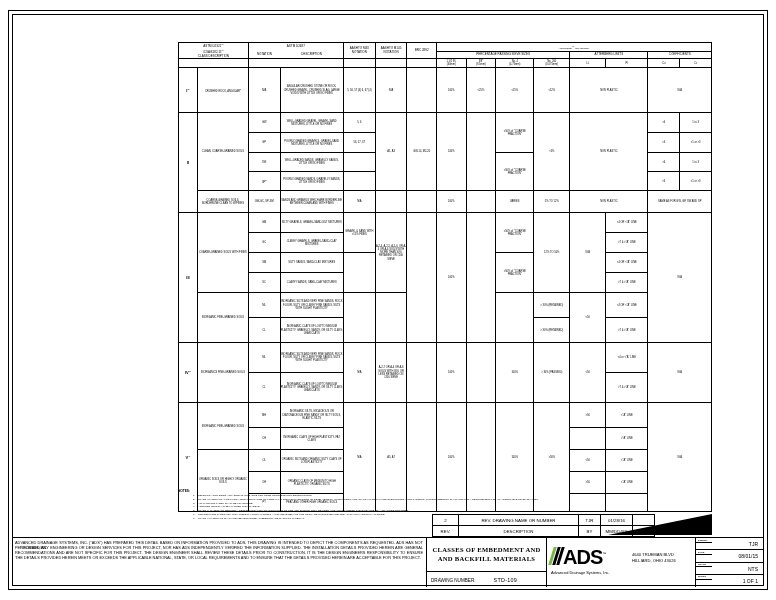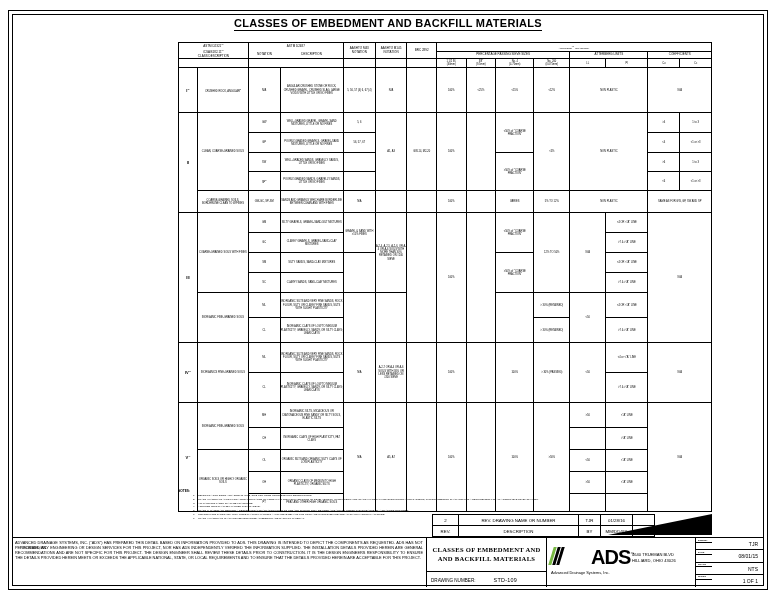--- a/index.html
+++ b/index.html
@@ -68,21 +68,21 @@
   .tb-name-b b{font-weight:normal;}
   .tb-dn-val{margin-left:18px;font-size:5.4px;letter-spacing:.3px;}
 
   .tb-logo{position:absolute;left:535px;top:0px;width:149px;height:49px;
       border-right:1px solid #000;box-sizing:border-box;}
   .logo-wrap{position:absolute;left:4px;top:8px;}
   .logo-slash{display:inline-block;vertical-align:middle;}
   .logo-slash i{display:inline-block;width:3px;height:18px;margin-right:1px;
       transform:skewX(-17deg);}
   .logo-ads{display:inline-block;vertical-align:middle;font-weight:bold;
-      font-size:20px;letter-spacing:-1px;font-family:"Liberation Sans",sans-serif;margin-left:28px;}
+      font-size:20px;letter-spacing:-1px;font-family:"Liberation Sans",sans-serif;}
   .logo-tm{font-size:4px;vertical-align:super;font-weight:normal;}
   .logo-sub{position:absolute;left:4px;top:32px;font-size:3.9px;}
   .logo-addr{position:absolute;left:85px;top:14px;font-size:4.1px;line-height:1.5;}
 
   .tb-meta{position:absolute;left:684px;top:0px;width:68px;height:49px;
       box-sizing:border-box;}
   .meta-row{position:relative;height:12.25px;border-bottom:1px solid #000;
       box-sizing:border-box;}
   .meta-row:last-child{border-bottom:none;}
   .meta-lbl{position:absolute;left:2px;top:0.5px;font-size:2.4px;font-weight:bold;}
@@ -91,21 +91,20 @@
   .meta-val{position:absolute;right:6px;top:3px;font-size:5px;}
 </style>
 </head>
 <body>
 
 <div id="sheet">
 
   <div class="outer-border"></div>
   <div class="inner-border"></div>
 
-  <div class="main-title"><span>CLASSES OF EMBEDMENT AND BACKFILL MATERIALS</span></div>
 
   <table class="matrix">
     <colgroup>
       <col style="width:18px">
         <col style="width:48px">
       <col style="width:30px">
         <col style="width:60px">
       <col style="width:30px">
         <col style="width:30px">
         <col style="width:28px">

